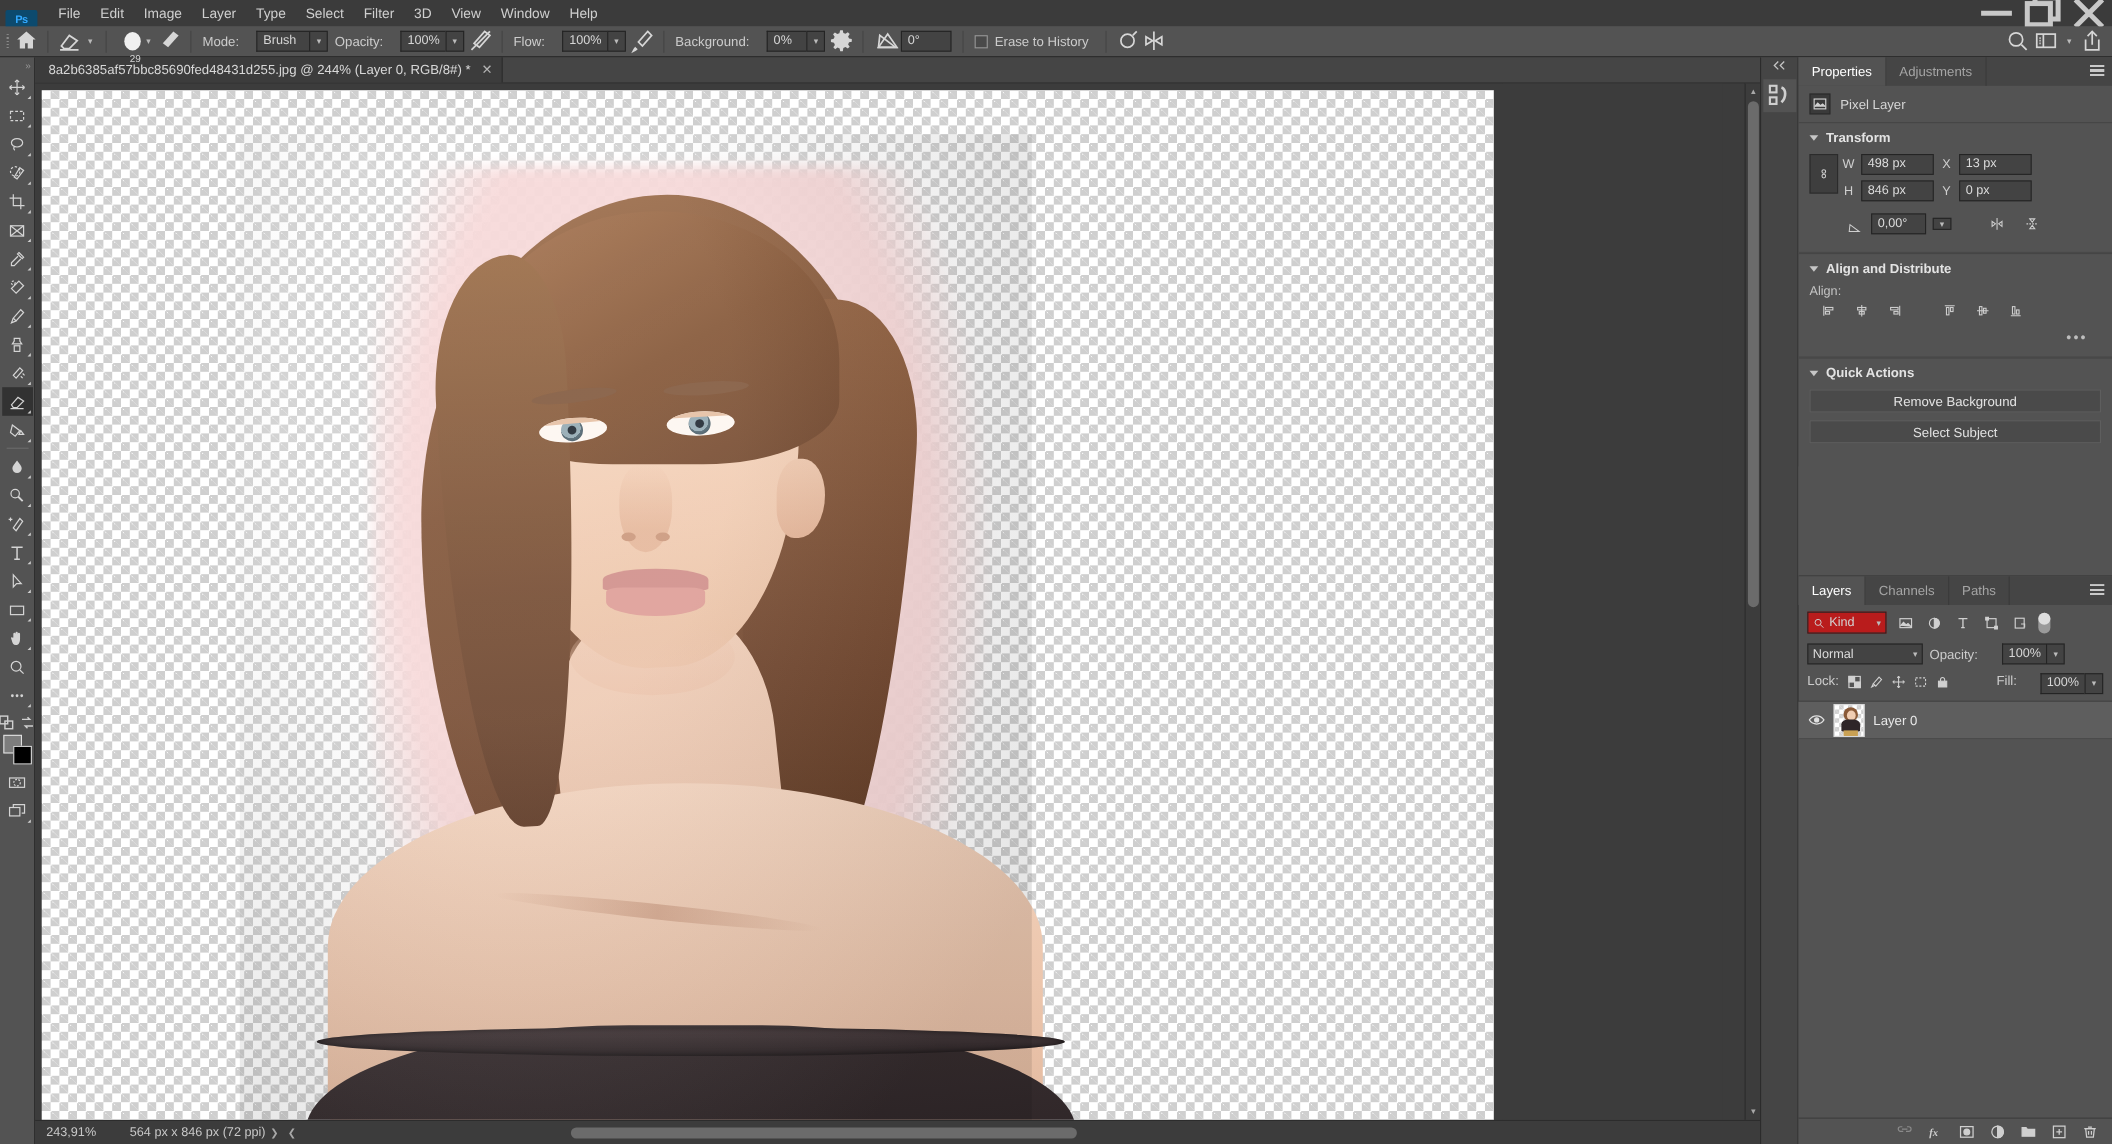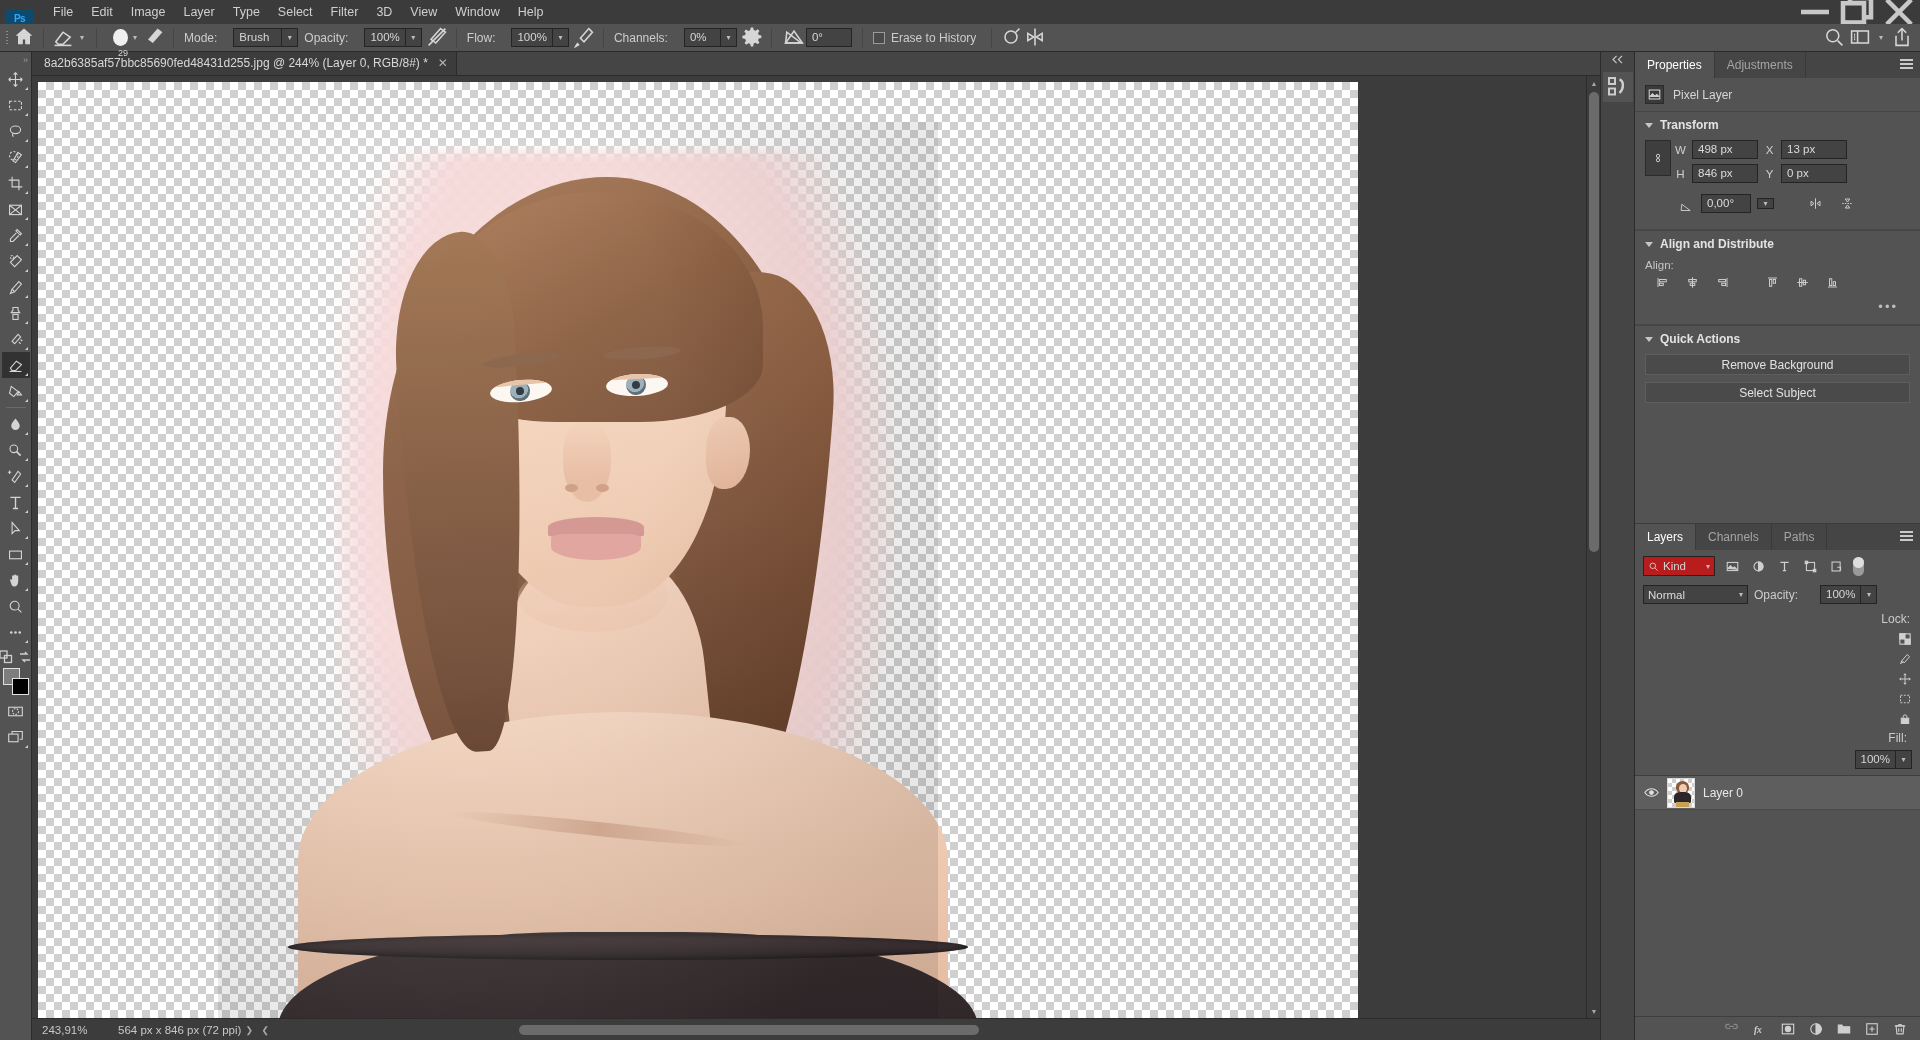--- a/index.html
+++ b/index.html
@@ -271,22 +271,22 @@
   .kind-combo span{ font-size:11.5px; color:#d2d2d2; }
   .fi{ width:18px; height:18px; display:flex; align-items:center; justify-content:center;
      color:#d0d0d0; }
   .toggle-pill{ width:11px; height:19px; border-radius:6px; background:#9a9a9a; position:relative; }
   .toggle-pill::after{ content:""; position:absolute; left:0; top:0; width:11px; height:11px;
      border-radius:50%; background:#dedede; }
   .blend-row{ display:flex; align-items:center; gap:6px; padding:3px 8px 5px 8px; }
   .blend-combo{ display:flex; align-items:center; justify-content:space-between; width:105px;
      height:19px; background:#434343; border:1px solid #242424; padding:0 4px;
      font-size:11.5px; color:#dcdcdc; }
-  .lock-row{ display:flex; align-items:flex-end; gap:5px; padding:3px 8px 6px 8px;
-     border-bottom:1px solid #3e3e3e;flex-direction:column; }
+  .lock-row{ display:flex; align-items:flex-start; gap:5px; padding:3px 8px 6px 8px;
+     border-bottom:1px solid #3e3e3e; }
   .lock-ic{ width:15px; height:15px; display:flex; align-items:center; justify-content:center; }
   .layer-row{ display:flex; align-items:center; gap:8px; height:34px; padding:0 8px;
      background:#5e5e5e; border-bottom:1px solid #4a4a4a; }
   .eye-ic{ width:16px; display:flex; justify-content:center; }
   .lthumb{
     width:28px; height:30px; border:1px solid #d8d8d8; position:relative; overflow:hidden;
     background-color:#fff;
     background-image:
       linear-gradient(45deg,#cfcfcf 25%,transparent 25%,transparent 75%,#cfcfcf 75%),
       linear-gradient(45deg,#cfcfcf 25%,transparent 25%,transparent 75%,#cfcfcf 75%);
@@ -419,21 +419,21 @@
     <div class="icon-btn">
       <svg viewBox="0 0 20 20">
           <path d="M14 3l3 3-7 8-3-3z"></path>
           <path d="M5 15c-1 1-2 3-2 3s2-1 3-2"></path>
         </svg>
     </div>
 
     <div class="ob-sep"></div>
 
     <div class="ob-item">
-      <span class="ob-label">Channels:</span>
+      <span class="ob-label">Background:</span>
       <div class="ob-combo">
         <div class="ob-field" style="min-width:36px">0%</div>
         <div class="ob-arrow">▾</div>
       </div>
     </div>
 
     <div class="icon-btn">
       <svg viewBox="0 0 20 20" class="filled">
           <path d="M10 6.5A3.5 3.5 0 1 0 10 13.5 3.5 3.5 0 0 0 10 6.5zm0 2a1.5 1.5 0 1 1 0 3 1.5 1.5 0 0 1 0-3z"></path>
           <path d="M9 2h2l.4 2.1 1.6.7 1.8-1.2 1.4 1.4-1.2 1.8.7 1.6 2.1.4v2l-2.1.4-.7 1.6 1.2 1.8-1.4 1.4-1.8-1.2-1.6.7L11 18H9l-.4-2.1-1.6-.7-1.8 1.2-1.4-1.4 1.2-1.8-.7-1.6L2 11V9l2.1-.4.7-1.6-1.2-1.8 1.4-1.4 1.8 1.2 1.6-.7z"></path>

